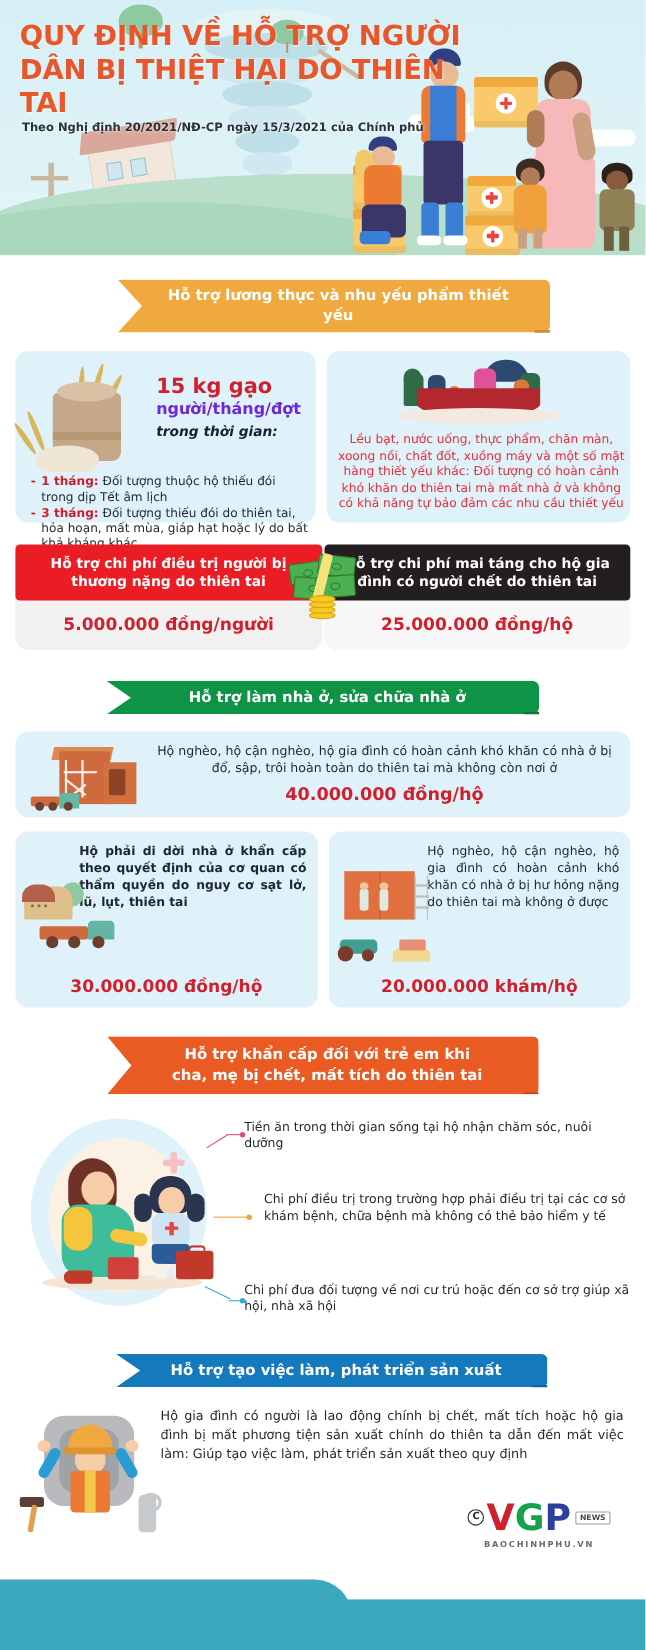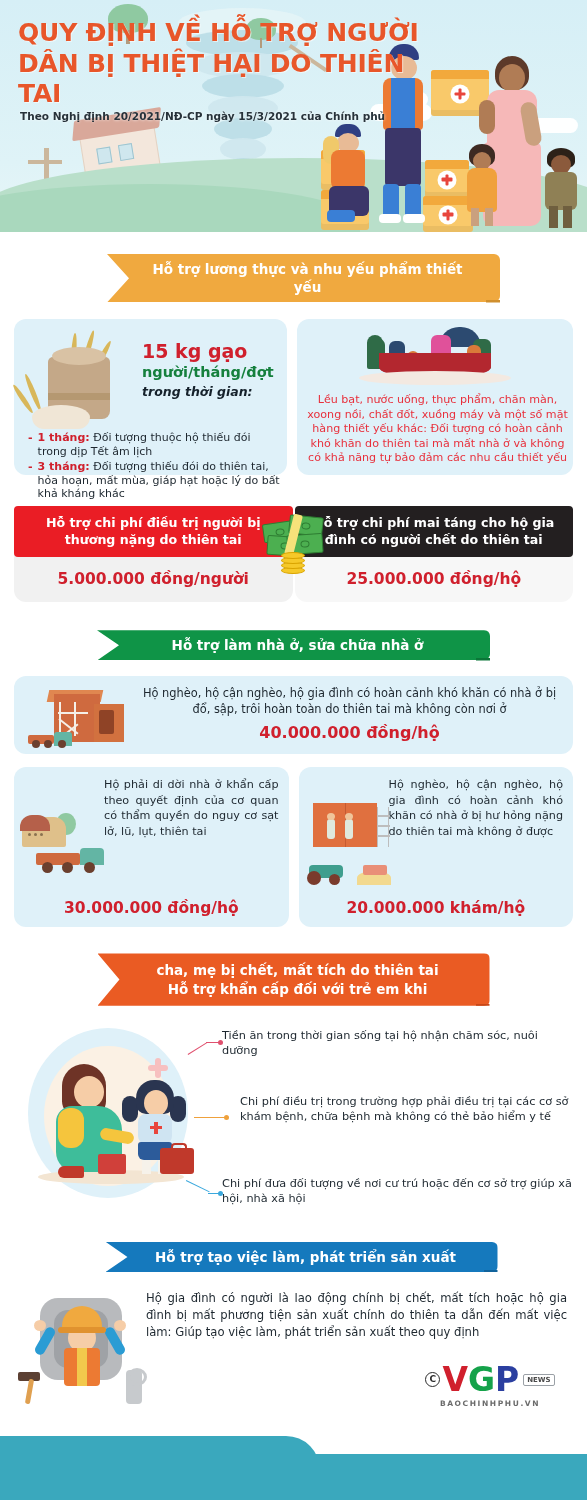--- a/index.html
+++ b/index.html
@@ -111,21 +111,21 @@
   .c-rice { width:278px; height:156px; padding:10px; }
   .c-needs { width:281px; height:156px; padding:8px; }
   .rice-illo { position:absolute; left:12px; top:16px; width:110px; height:96px; }
   .sack { position:absolute; left:22px; top:22px; width:62px; height:62px; background:#c4a888; border-radius:5px 5px 8px 8px; }
   .sack:before { content:""; position:absolute; left:4px; top:-10px; width:54px; height:18px; background:#d9c2a4; border-radius:50%; }
   .sack .band { position:absolute; left:0; top:36px; width:100%; height:7px; background:#b59871; }
   .grain-pile { position:absolute; left:6px; bottom:2px; width:58px; height:24px; background:#f0e6d6; border-radius:50% 50% 12px 12px; }
   .wheat { position:absolute; background:#d8b75a; border-radius:50%; transform-origin:bottom center; }
   .kg-block { position:absolute; left:128px; top:22px; width:140px; }
   .kg-title { color:#d0202d; font-weight:900; font-size:19px; line-height:1.15; }
-  .kg-unit  { color:#15803d; font-weight:900; font-size:14.5px; line-height:1.3; }
+  .kg-unit  { color:#6d28d9; font-weight:900; font-size:14.5px; line-height:1.3; }
   .kg-when  { color:#15212b; font-style:italic; font-weight:800; font-size:12.5px; margin-top:2px; }
   .bullets { position:absolute; left:14px; top:112px; width:254px; }
   .bullets li { list-style:none; display:flex; gap:5px; font-size:11px; line-height:1.25; color:#1d272f; margin-bottom:1px; }
   .bullets .dash { color:#d0202d; font-weight:700; }
   .bullets b { color:#d0202d; font-weight:800; }
   .needs-illo { position:absolute; left:50%; top:8px; transform:translateX(-50%); width:160px; height:62px; }
   .boat { position:absolute; left:24px; top:26px; width:112px; height:26px; background:#b3272f; border-radius:0 0 46% 46%; }
   .water { position:absolute; left:4px; top:44px; width:152px; height:14px; background:#f3e9e1; border-radius:50%; }
   .umbrella { position:absolute; left:84px; top:0px; width:42px; height:20px; background:#2c4a70; border-radius:42px 42px 0 0; }
   .figure { position:absolute; border-radius:6px 6px 2px 2px; }
@@ -174,21 +174,21 @@
   .h-x { position:absolute; background:#f5f0e8; }
   .truck { position:absolute; left:0; bottom:0; width:44px; height:20px; }
   .tk-cab { position:absolute; right:0; bottom:2px; width:18px; height:14px; background:#63b5a4; border-radius:3px 3px 0 0; }
   .tk-bed { position:absolute; left:0; bottom:4px; width:26px; height:9px; background:#cf6a3f; border-radius:2px; }
   .wheel { position:absolute; bottom:0; width:8px; height:8px; background:#6b3f2e; border-radius:50%; }
 
   .pair-row { display:flex; gap:10px; padding:0 14px; }
   .pair-card { width:279px; background:#dff1f9; border-radius:12px; padding:10px; position:relative; min-height:160px; }
   .pair-card .txt { font-size:11.2px; line-height:1.38; color:#1d272f; text-align:justify; }
   .pair-card .amt { color:#d0202d; font-weight:900; font-size:15.5px; position:absolute; left:0; right:0; bottom:10px; text-align:center; }
-  .pair-left .txt { margin-left:80px; }
+  .pair-left .txt { margin-left:48px;font-weight:bold; }
   .pair-right .txt { margin-left:80px; }
   .mini-illo { position:absolute; left:8px; top:44px; width:86px; height:62px; }
   .barn { position:absolute; left:0; top:6px; width:44px; height:30px; background:#dfc08a; border-radius:12px 12px 2px 2px; }
   .barn .cap { position:absolute; left:-2px; top:-2px; width:30px; height:16px; background:#b5604a; border-radius:12px 12px 0 0; }
   .bush { position:absolute; left:34px; top:2px; width:20px; height:22px; background:#8fc9a1; border-radius:50%; }
   .truck2 { position:absolute; left:14px; bottom:0; width:68px; height:28px; }
   .t2-bed { position:absolute; left:0; bottom:8px; width:44px; height:12px; background:#cf6a3f; border-radius:2px; }
   .t2-cab { position:absolute; right:0; bottom:8px; width:24px; height:17px; background:#63b5a4; border-radius:4px 4px 0 0; }
   .repair-illo { position:absolute; left:6px; top:36px; width:86px; height:82px; }
   .wall { position:absolute; left:8px; top:0; width:64px; height:44px; background:#e0703f; }
@@ -449,21 +449,21 @@
         <div class="figure" style="left:76px; top:8px;  width:20px; height:34px; background:#e0519a;"></div>
         <div class="figure" style="left:118px; top:12px; width:18px; height:30px; background:#2f6b47;"></div>
         <div class="figure" style="left:112px; top:18px; width:14px; height:24px; background:#d97a3a;"></div>
         <div class="boat"></div>
         <div class="water"></div>
       </div>
       <div class="needs-text">Lều bạt, nước uống, thực phẩm, chăn màn, xoong nồi, chất đốt, xuồng máy và một số mặt hàng thiết yếu khác: Đối tượng có hoàn cảnh khó khăn do thiên tai mà mất nhà ở và không có khả năng tự bảo đảm các nhu cầu thiết yếu</div>
     </div>
   </div>
 
-  <div class="sec2" style="margin-top:31px;">
+  <div class="sec2" style="margin-top:20px;">
     <div class="sec2-banners">
       <div class="bn bn-red">Hỗ trợ chi phí điều trị người bị thương nặng do thiên tai</div>
       <div class="bn bn-black">Hỗ trợ chi phí mai táng cho hộ gia đình có người chết do thiên tai</div>
     </div>
 
     <div class="money-illo">
       <div class="bill" style="left:2px;  top:12px; width:34px; height:19px; transform:rotate(-8deg);">
           <span class="o"></span>
         </div>
       <div class="bill" style="left:28px; top:6px;  width:34px; height:19px; transform:rotate(6deg);">
@@ -570,22 +570,22 @@
         <div class="sand"></div>
         <div class="bricks"></div>
       </div>
       <div class="txt">Hộ nghèo, hộ cận nghèo, hộ gia đình có hoàn cảnh khó khăn có nhà ở bị hư hỏng nặng do thiên tai mà không ở được</div>
       <div class="amt">20.000.000 khám/hộ</div>
     </div>
   </div>
 
   <div class="banner-wrap" style="margin-top:26px;">
     <div class="banner banner-redorange" style="flex-direction:column; padding-top:8px; padding-bottom:8px;">
+      <span>Hỗ trợ khẩn cấp đối với trẻ em khi</span>
       <span>cha, mẹ bị chết, mất tích do thiên tai</span>
-      <span>Hỗ trợ khẩn cấp đối với trẻ em khi</span>
       <span class="tail" style="background:#c74718;"></span>
     </div>
   </div>
 
   <div class="kids-area" style="margin-top:8px;">
     <div class="kids-illo">
       <div class="kids-bg"></div>
       <div class="kids-bg2"></div>
       <div class="floor"></div>
 

